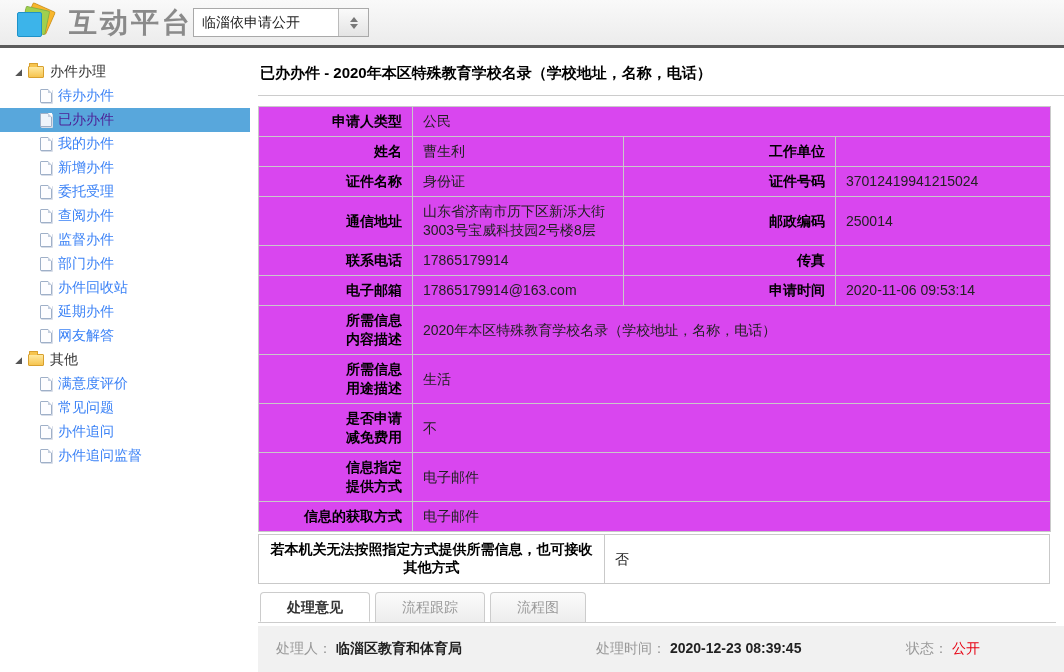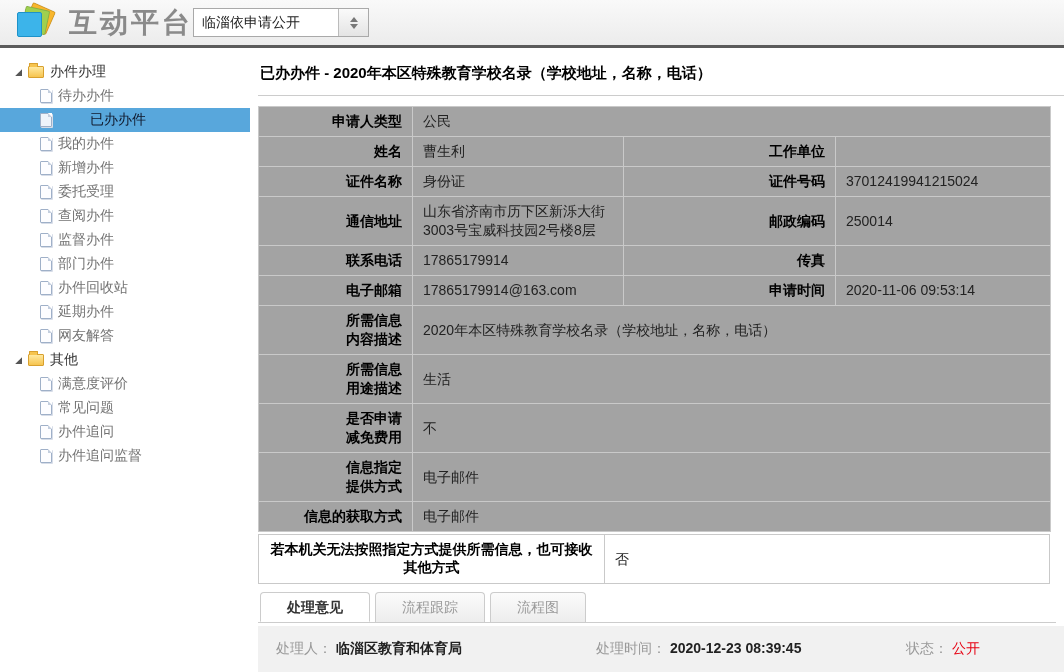--- a/index.html
+++ b/index.html
@@ -34,30 +34,30 @@
     background:#555; clip-path:polygon(100% 15%, 100% 100%, 15% 100%); flex:none; }
   .folder-ic { width:16px; height:12px; position:relative; background:linear-gradient(#ffe9a0,#f6c44f);
     border:1px solid #d8a02e; border-radius:1px; margin-right:6px; flex:none; }
   .folder-ic::before { content:""; position:absolute; top:-4px; left:0; width:7px; height:3px;
     background:#f6c44f; border:1px solid #d8a02e; border-bottom:none; border-radius:1px 1px 0 0; }
   .file-ic { width:12px; height:14px; background:#fdfdff; border:1px solid #9fb0c8; border-radius:1px;
     position:relative; margin-right:6px; flex:none; box-shadow:1px 1px 0 #d7dde8; }
   .file-ic::after { content:""; position:absolute; right:-1px; top:-1px; width:0; height:0;
     border-top:4px solid #fff; border-left:4px solid #c3cede; }
   .tree-item { padding-left:40px; }
-  .tree-item .lab { color:#737373; }
+  .tree-item .lab { color:#3b82f6; }
   .tree-group-label { color:#333; }
   .tree-row.selected { background:#58a7dc; }
-  .tree-row.selected .lab { color:#0f172a;margin-left:32px; }
+  .tree-row.selected .lab { color:#4c1d95; }
 
   
   .page-title { font-size:15px; font-weight:bold; color:#000; padding:10px 0 12px 2px;
     border-bottom:1px solid #ccc; margin-bottom:10px; }
   table.form { border-collapse:collapse; width:792px; table-layout:fixed; }
-  table.form td { border:1px solid #c9c9c9; padding:5px 10px; vertical-align:middle; background:#a3a3a3; }
+  table.form td { border:1px solid #c9c9c9; padding:5px 10px; vertical-align:middle; background:#d946ef; }
   td.lbl { font-weight:bold; text-align:right; color:#000; white-space:pre-line; line-height:19px; }
   td.val { text-align:left; color:#222; line-height:19px; }
   table.form col.c1 { width:154px; } table.form col.c2 { width:211px; }
   table.form col.c3 { width:212px; } table.form col.c4 { width:215px; }
   table.footer-row { border-collapse:collapse; width:792px; table-layout:fixed; margin-top:2px; }
   table.footer-row td { border:1px solid #c9c9c9; padding:6px 10px; background:#fff; }
   table.footer-row td.flbl { font-weight:bold; text-align:center; width:346px; color:#000; }
 
   
   .tabs { display:flex; gap:5px; margin-top:8px; border-bottom:1px solid #ccc; padding-left:2px; width:798px; }

